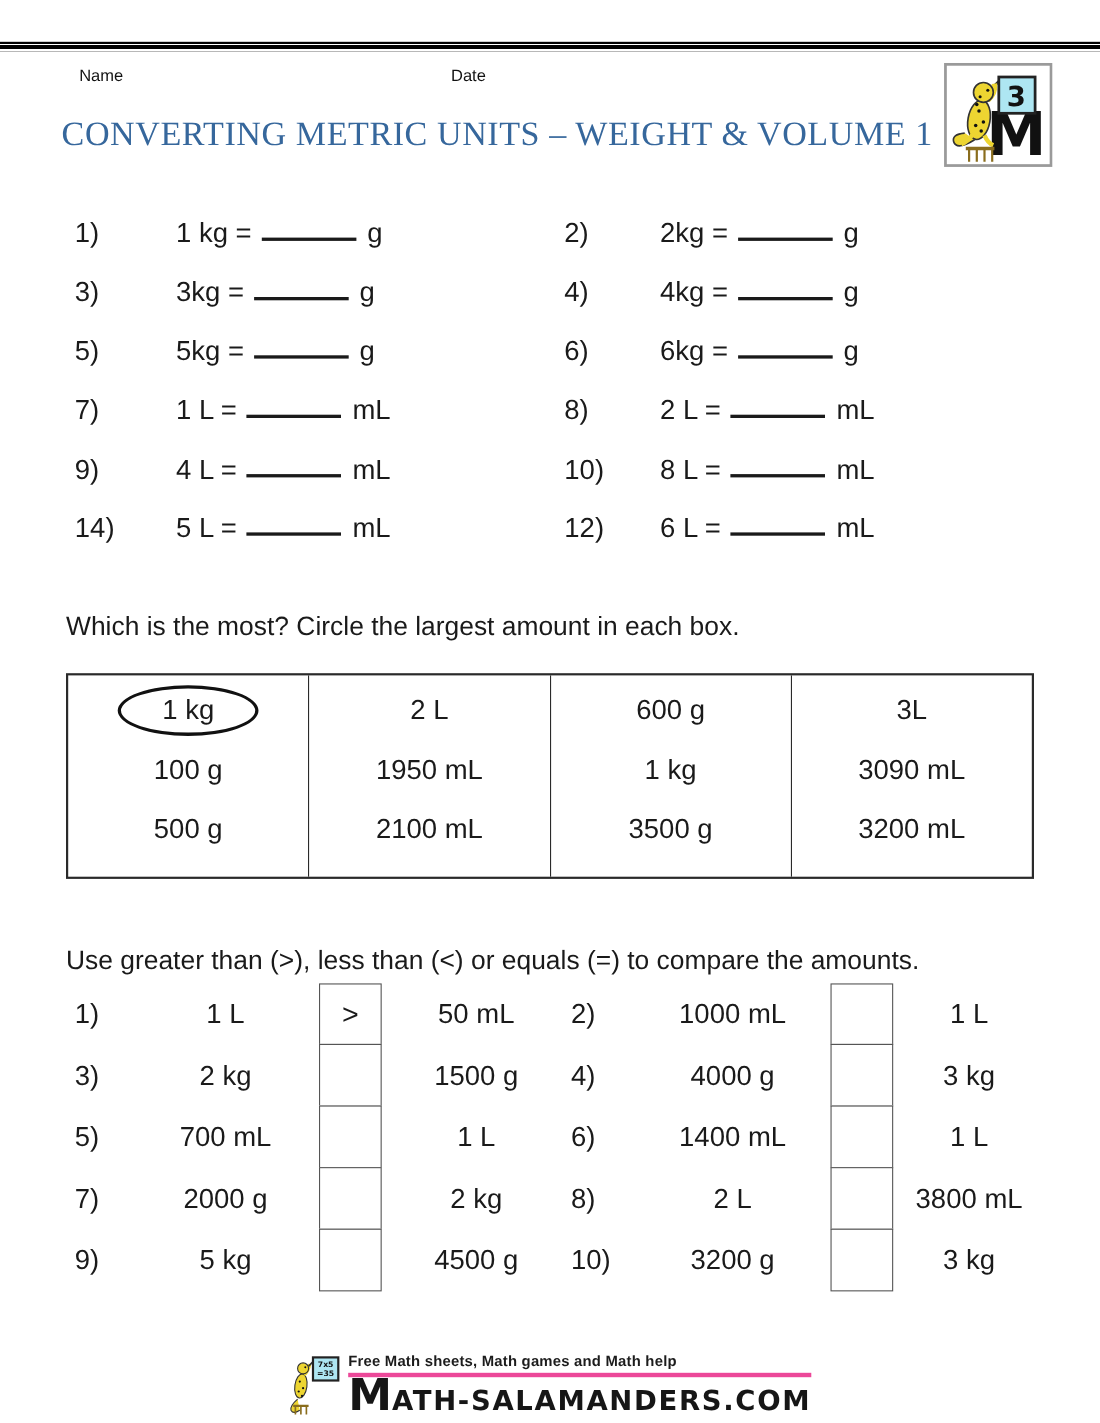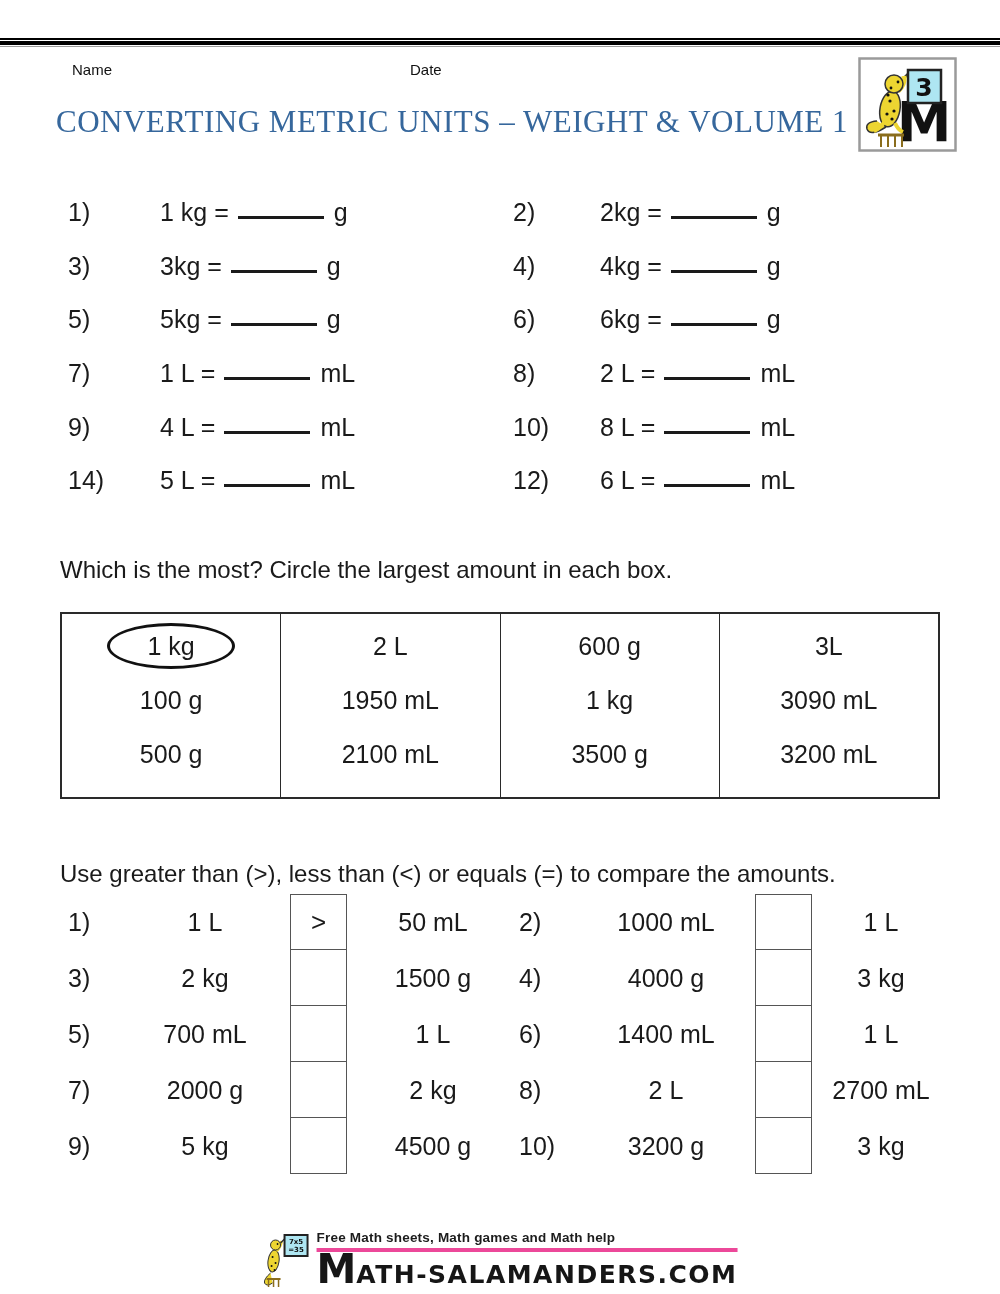--- a/index.html
+++ b/index.html
@@ -296,21 +296,21 @@
       <span class="cval va1">2000 g</span>
       <div class="cmp-box">
           <span></span>
         </div>
       <span class="cval vb1">2 kg</span>
       <span class="cnum2">8)</span>
       <span class="cval va2">2 L</span>
       <div class="cmp-box">
           <span></span>
         </div>
-      <span class="cval vb2">2700 mL</span>
+      <span class="cval vb2">3800 mL</span>
     </div>
     <div class="cmp-row">
       <span class="cnum">9)</span>
       <span class="cval va1">5 kg</span>
       <div class="cmp-box">
           <span></span>
         </div>
       <span class="cval vb1">4500 g</span>
       <span class="cnum2">10)</span>
       <span class="cval va2">3200 g</span>

